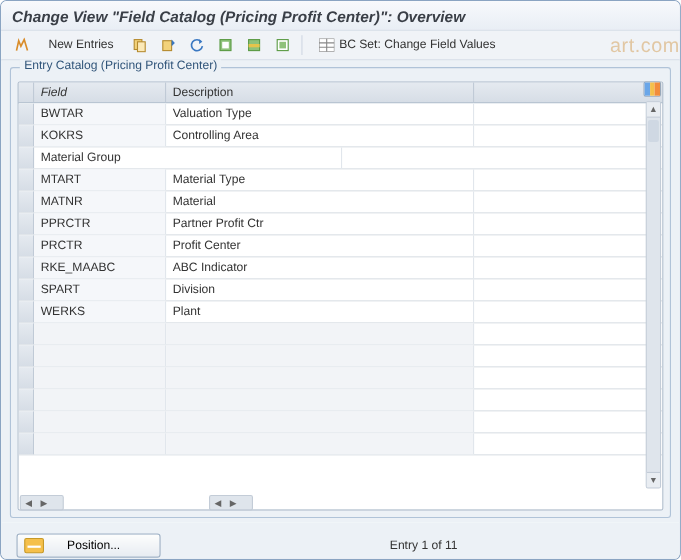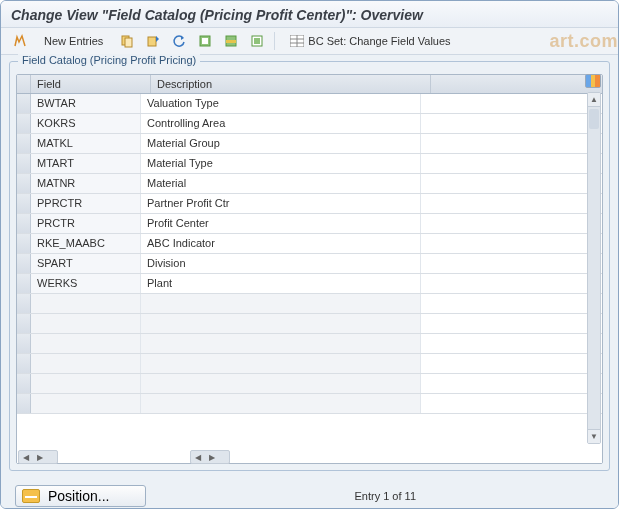--- a/index.html
+++ b/index.html
@@ -87,32 +87,32 @@
     background: linear-gradient(#e5eaf0,#d6dde6);
     border-bottom:1px solid #aab8c8;
   }
   .grid-head .cell {
     padding:3px 6px;
     border-right:1px solid #c0cad6;
     font-size:11px;
     color:#333;
   }
   .col-sel { width:14px; padding:0!important; }
-  .col-field { width:120px; }
+  .col-field { width:120px;font-style:italic; }
   .col-desc { width:280px; }
   .grid-body {
     flex:1;
     overflow:hidden;
     position:relative;
     background:#fff;
   }
   .row { display:flex; height:20px; border-bottom:1px solid #d9dee4; }
   .row .sel { width:14px; background:linear-gradient(#e5eaf0,#d6dde6); border-right:1px solid #c0cad6; }
   .row .cell { padding:3px 6px; border-right:1px solid #e1e6ec; font-size:11px; overflow:hidden; white-space:nowrap; }
-  .row .cell.field { width:110px; background:#f5f7fa; }
+  .row .cell.field { width:120px; background:#f5f7fa; }
   .row .cell.desc { width:280px; }
   .row.empty .cell { background:#f2f4f7; }
   .right-icons {
     position:absolute; top:12px; right:8px;
     display:flex; flex-direction:column; gap:2px;
     align-items:center;
   }
   .cfg-icon { width:16px; height:14px; background:#fff; border:1px solid #9aa9ba; border-radius:2px; display:flex; }
   .cfg-icon span { flex:1; }
   .cfg-icon span:nth-child(1){background:#6aa6e8;}
@@ -137,31 +137,31 @@
   .footer {
     display:flex; align-items:center; gap:20px;
     padding:10px 14px;
     background:#ecf1f6;
   }
   .pos-btn {
     height:22px;
     background:linear-gradient(#fdfdfd,#e7ecf2);
     border:1px solid #9fb1c5;
     border-radius:3px;
-    display:flex; align-items:center; gap:8px;
+    display:flex; align-items:center; gap:21px;
     padding:0 36px 0 6px;
-    font-size:14px;
+    font-size:11px;
     cursor:pointer;
   }
   .pos-btn .icon { width:18px; height:14px; background:#f5c04b; border:1px solid #c79a28; border-radius:2px; position:relative; }
   .pos-btn .icon::after{content:""; position:absolute; left:2px; right:2px; top:50%; height:2px; background:#fff;}
   .entry-text { font-size:11px; color:#333; margin-left:auto; margin-right:auto;}
   .watermark {
     position:absolute; top:3px; right:0px;
-    font-size:18px; font-weight:bold; color:rgba(212,155,80,0.5);
+    font-size:18px; font-weight:normal; color:rgba(212,155,80,0.5);
     font-style:normal;
     letter-spacing:0.5px;
     pointer-events:none;
   }
 </style>
 </head>
 <body>
 
 <div class="titlebar">
   <div class="title">Change View "Field Catalog (Pricing Profit Center)": Overview</div>
@@ -218,41 +218,40 @@
         <line x1="0" y1="8" x2="14" y2="8" stroke="#888"></line>
         <line x1="7" y1="0" x2="7" y2="12" stroke="#888"></line>
       </svg>
     <span>BC Set: Change Field Values</span>
   </button>
   <div class="watermark">art.com</div>
 </div>
 
 <div class="content">
   <div class="group">
-    <div class="group-title">Field Catalog (Pricing Profit Pricing)</div>
+    <div class="group-title">Entry Catalog (Pricing Profit Center)</div>
     <div class="grid-wrap">
       <div class="grid-head">
         <div class="cell col-sel"></div>
         <div class="cell col-field">Field</div>
         <div class="cell col-desc">Description</div>
       </div>
       <div class="grid-body" id="grid-body">
           <div class="row">
             <div class="sel"></div>
             <div class="cell field">BWTAR</div>
             <div class="cell desc">Valuation Type</div>
           </div>
           <div class="row">
             <div class="sel"></div>
             <div class="cell field">KOKRS</div>
             <div class="cell desc">Controlling Area</div>
           </div>
           <div class="row">
             <div class="sel"></div>
-            <div class="cell field">MATKL</div>
             <div class="cell desc">Material Group</div>
           </div>
           <div class="row">
             <div class="sel"></div>
             <div class="cell field">MTART</div>
             <div class="cell desc">Material Type</div>
           </div>
           <div class="row">
             <div class="sel"></div>
             <div class="cell field">MATNR</div>

